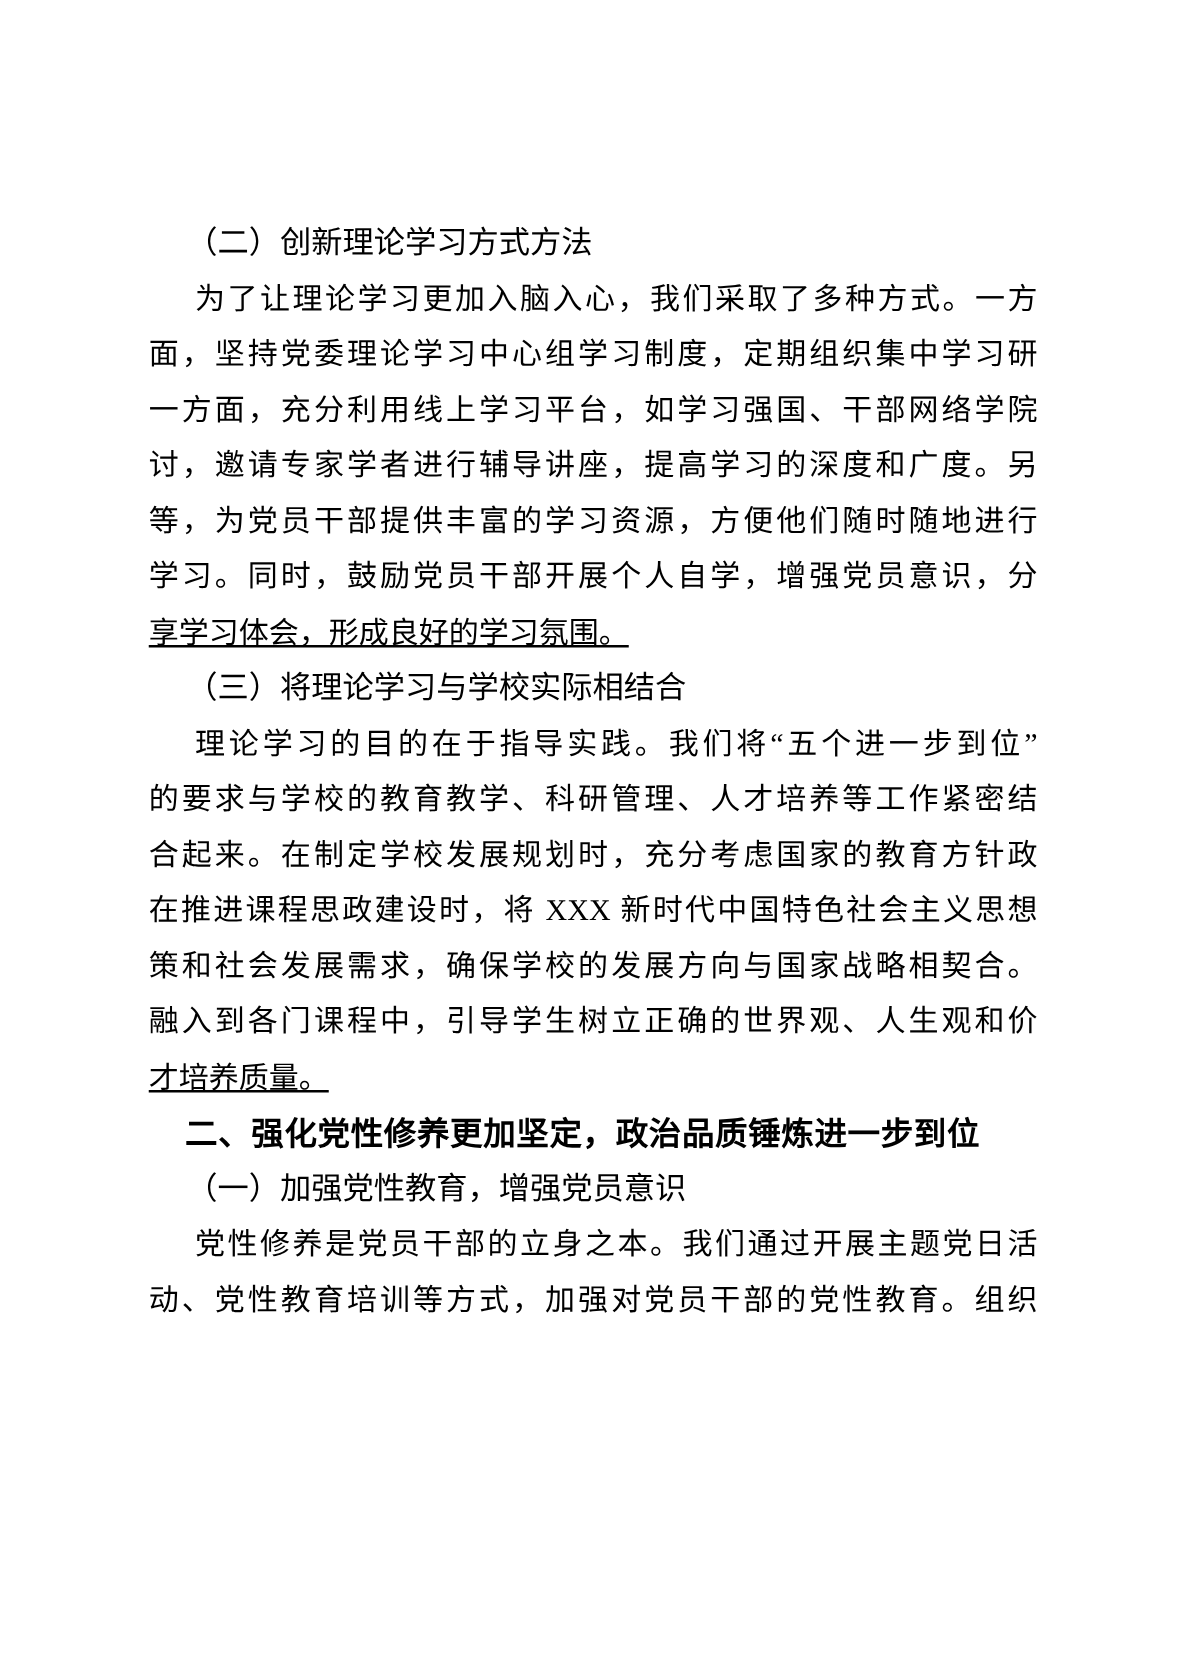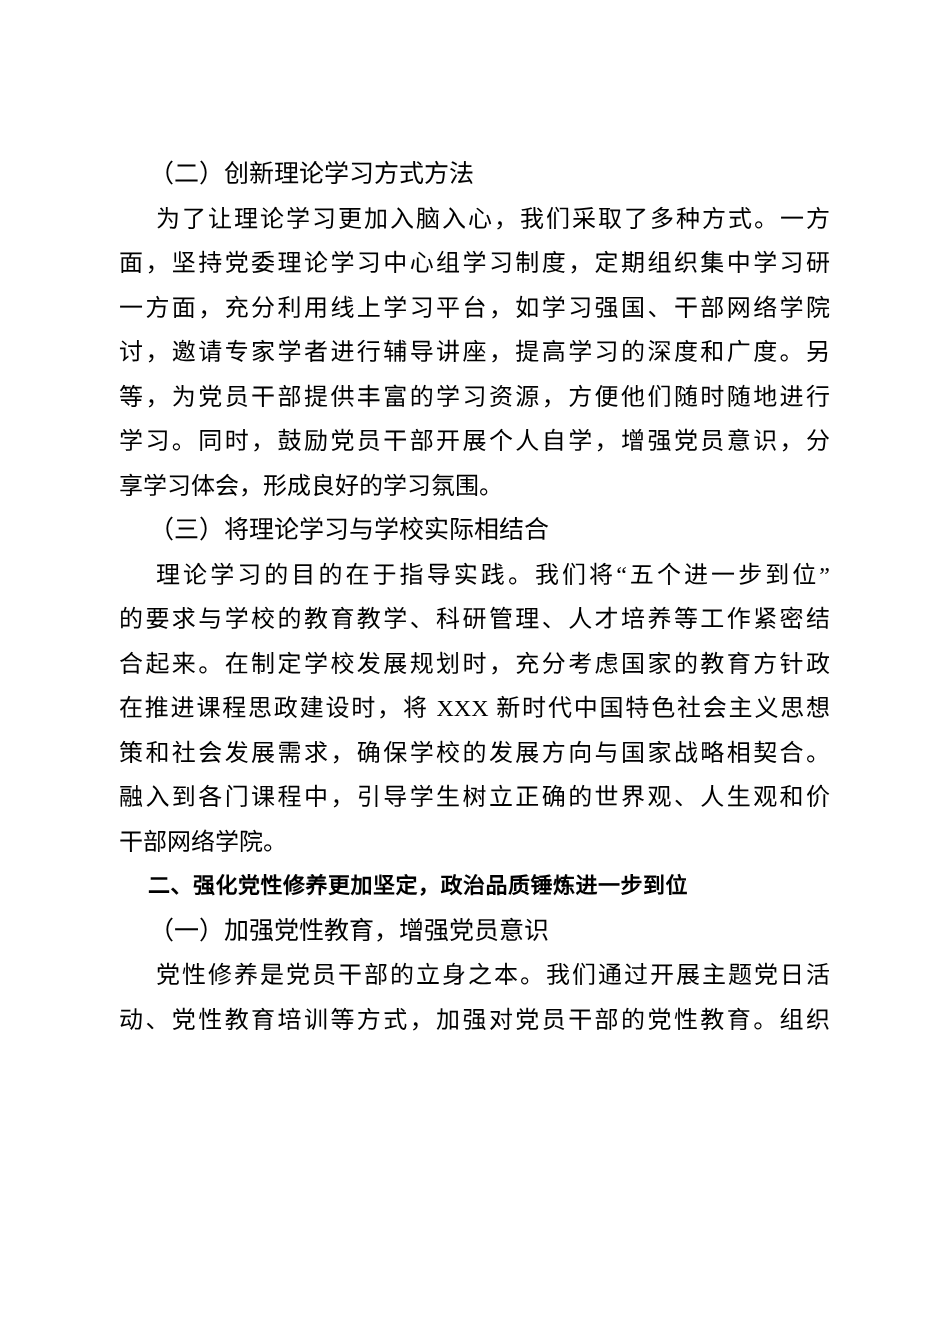--- a/index.html
+++ b/index.html
@@ -10,21 +10,21 @@
   .page {
     position: relative;
     width: 950px;
     height: 1344px;
     background: #ffffff;
     overflow: hidden;
   }
   .text-block {
     position: absolute;
     left: 119px;
-    top: 152px;
+    top: 173px;
     width: 711px;
     color: #000000;
     font-family: "Liberation Serif", "DejaVu Serif", serif;
   }
   .line {
     height: 44.5px;
     line-height: 44.5px;
     font-size: 24px;
     text-align: left;
     overflow: visible;
@@ -37,32 +37,33 @@
   
   .line.pfirst {
     padding-left: 37px;
     text-align: justify;
     text-align-last: justify;
   }
   
   .line.plast {
     text-align: left;
     text-align-last: left;
+    text-decoration: underline;
   }
   
   .line.h3 {
     padding-left: 30px;
     font-size: 25px;
     text-align: left;
     text-align-last: left;
   }
   
   .line.h2 {
     padding-left: 29px;
-    font-size: 22px;
+    font-size: 26px;
     font-weight: 700;
     font-family: "Liberation Sans", "DejaVu Sans", sans-serif;
     text-align: right;
     text-align-last: left;
     letter-spacing: 0.5px;
   }
 </style>
 </head>
 <body>
 
@@ -76,19 +77,19 @@
       <div class="line pfull">等，为党员干部提供丰富的学习资源，方便他们随时随地进行</div>
       <div class="line pfull">学习。同时，鼓励党员干部开展个人自学，增强党员意识，分</div>
       <div class="line plast">享学习体会，形成良好的学习氛围。</div>
       <div class="line h3">（三）将理论学习与学校实际相结合</div>
       <div class="line pfirst">理论学习的目的在于指导实践。我们将“五个进一步到位”</div>
       <div class="line pfull">的要求与学校的教育教学、科研管理、人才培养等工作紧密结</div>
       <div class="line pfull">合起来。在制定学校发展规划时，充分考虑国家的教育方针政</div>
       <div class="line pfull">在推进课程思政建设时，将 XXX 新时代中国特色社会主义思想</div>
       <div class="line pfull">策和社会发展需求，确保学校的发展方向与国家战略相契合。</div>
       <div class="line pfull">融入到各门课程中，引导学生树立正确的世界观、人生观和价</div>
-      <div class="line plast">干部网络学院。</div>
+      <div class="line plast">才培养质量。</div>
       <div class="line h2">二、强化党性修养更加坚定，政治品质锤炼进一步到位</div>
       <div class="line h3">（一）加强党性教育，增强党员意识</div>
       <div class="line pfirst">党性修养是党员干部的立身之本。我们通过开展主题党日活</div>
       <div class="line pfull">动、党性教育培训等方式，加强对党员干部的党性教育。组织</div>
     </div>
 </div>
 
 </body></html>

